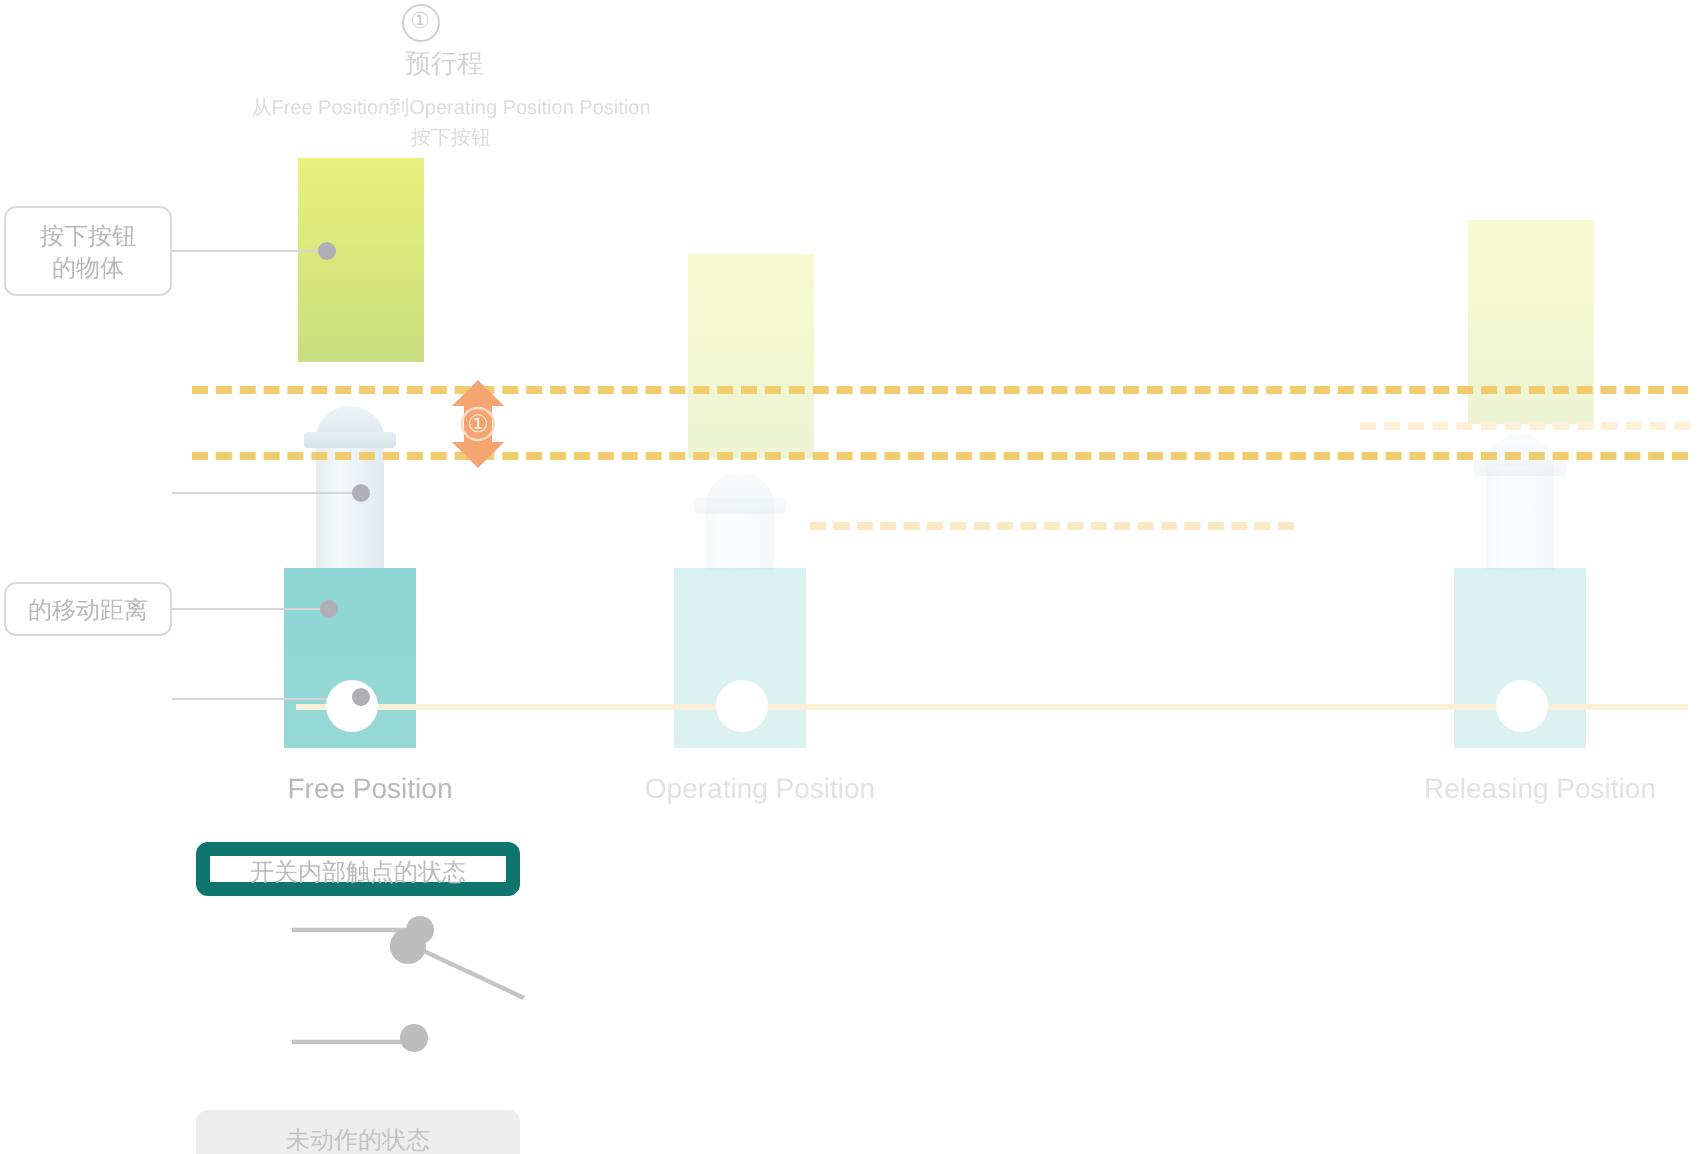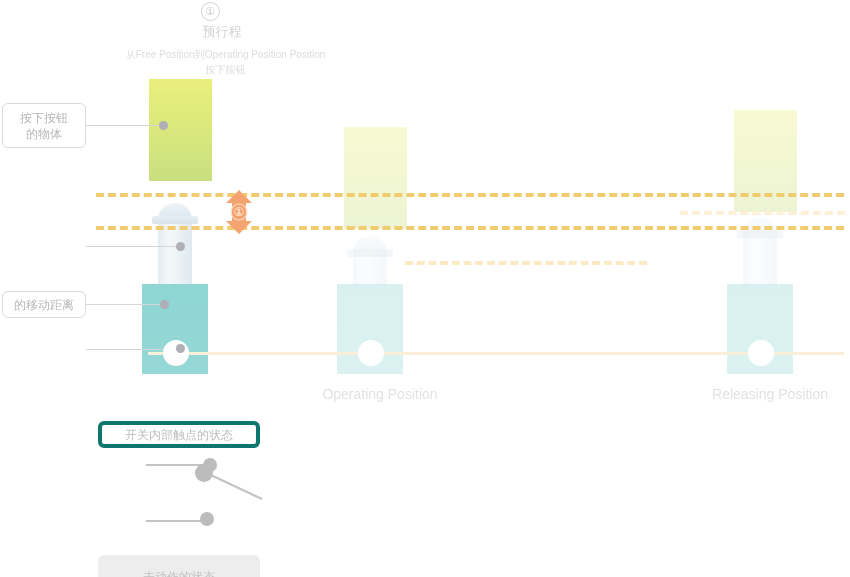--- a/index.html
+++ b/index.html
@@ -191,27 +191,27 @@
     transform: translateY(-50%);
     text-align: center;
     font-size: 12px;
     color: #fdf1e6;
   }
 
   
   .state-box {
     position: absolute;
     box-sizing: border-box;
-    border: 4px solid #0f766e;
+    border: 7px solid #0f766e;
     border-radius: 6px;
     background: #ffffff;
     color: #bcbcbc;
     font-size: 12px;
     display: flex;
-    align-items: flex-end;
+    align-items: flex-start;
     justify-content: center;
   }
   .state-box.filled {
     background: #ededed;
     border-color: #ededed;
     color: #c2c2c2;
     margin-top: 15px;
   }
   .contact-svg { position: absolute; z-index: 3; }
 </style>
@@ -253,20 +253,21 @@
   <div class="col" style="left:90px;">
     <div class="green-block" style="left:59px; top:79px; width:63px; height:102px;"></div>
 
     <div class="sw-dome" style="left:68px; top:203px; width:34px; height:16px;"></div>
     <div class="sw-flange" style="left:62px; top:216px; width:46px; height:8px;"></div>
     <div class="sw-stem" style="left:68px; top:219px; width:34px; height:66px;"></div>
 
     <div class="sw-body" style="left:52px; top:284px; width:66px; height:90px;"></div>
     <div class="hole" style="left:73px; top:340px; width:26px; height:26px;"></div>
 
+    <div class="pos-label">Free Position</div>
   </div>
 
   <div class="col dim" style="left:285px;">
     <div class="green-block" style="left:59px; top:127px; width:63px; height:102px;"></div>
 
     <div class="sw-dome" style="left:68px; top:236px; width:34px; height:16px;"></div>
     <div class="sw-flange" style="left:62px; top:249px; width:46px; height:8px;"></div>
     <div class="sw-stem" style="left:68px; top:252px; width:34px; height:33px;"></div>
 
     <div class="sw-body" style="left:52px; top:284px; width:66px; height:90px;"></div>

